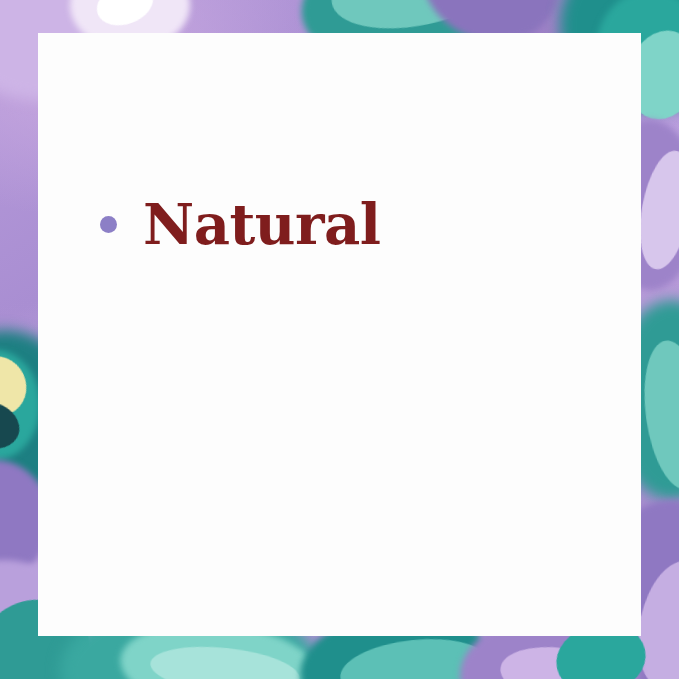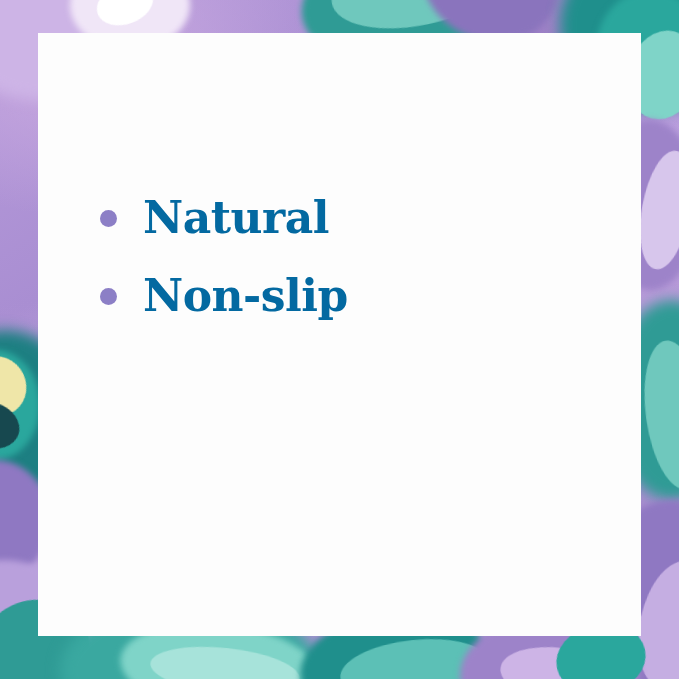--- a/index.html
+++ b/index.html
@@ -61,24 +61,24 @@
   }
   .bullet {
     width: 17px;
     height: 17px;
     border-radius: 50%;
     background: #8c7fc6;
     flex: 0 0 auto;
     margin-right: 26px;
   }
   .item-text {
-    color: #0369a1;
+    color: #7f1d1d;
     font-family: "DejaVu Serif", serif;
     font-weight: bold;
-    font-size: 44px;
+    font-size: 56px;
     line-height: 1.0;
     letter-spacing: -0.5px;
     white-space: nowrap;
     text-align: center;
   }
 </style>
 </head>
 <body>
 
 <div id="stage">
@@ -125,21 +125,17 @@
 
   <div class="panel"></div>
 
   <div class="list">
 
     <div class="list-item">
       <span class="bullet"></span>
       <span class="item-text">Natural</span>
     </div>
 
-    <div class="list-item">
-      <span class="bullet"></span>
-      <span class="item-text">Non-slip</span>
-    </div>
 
 
   </div>
 
 </div>
 
 </body></html>

